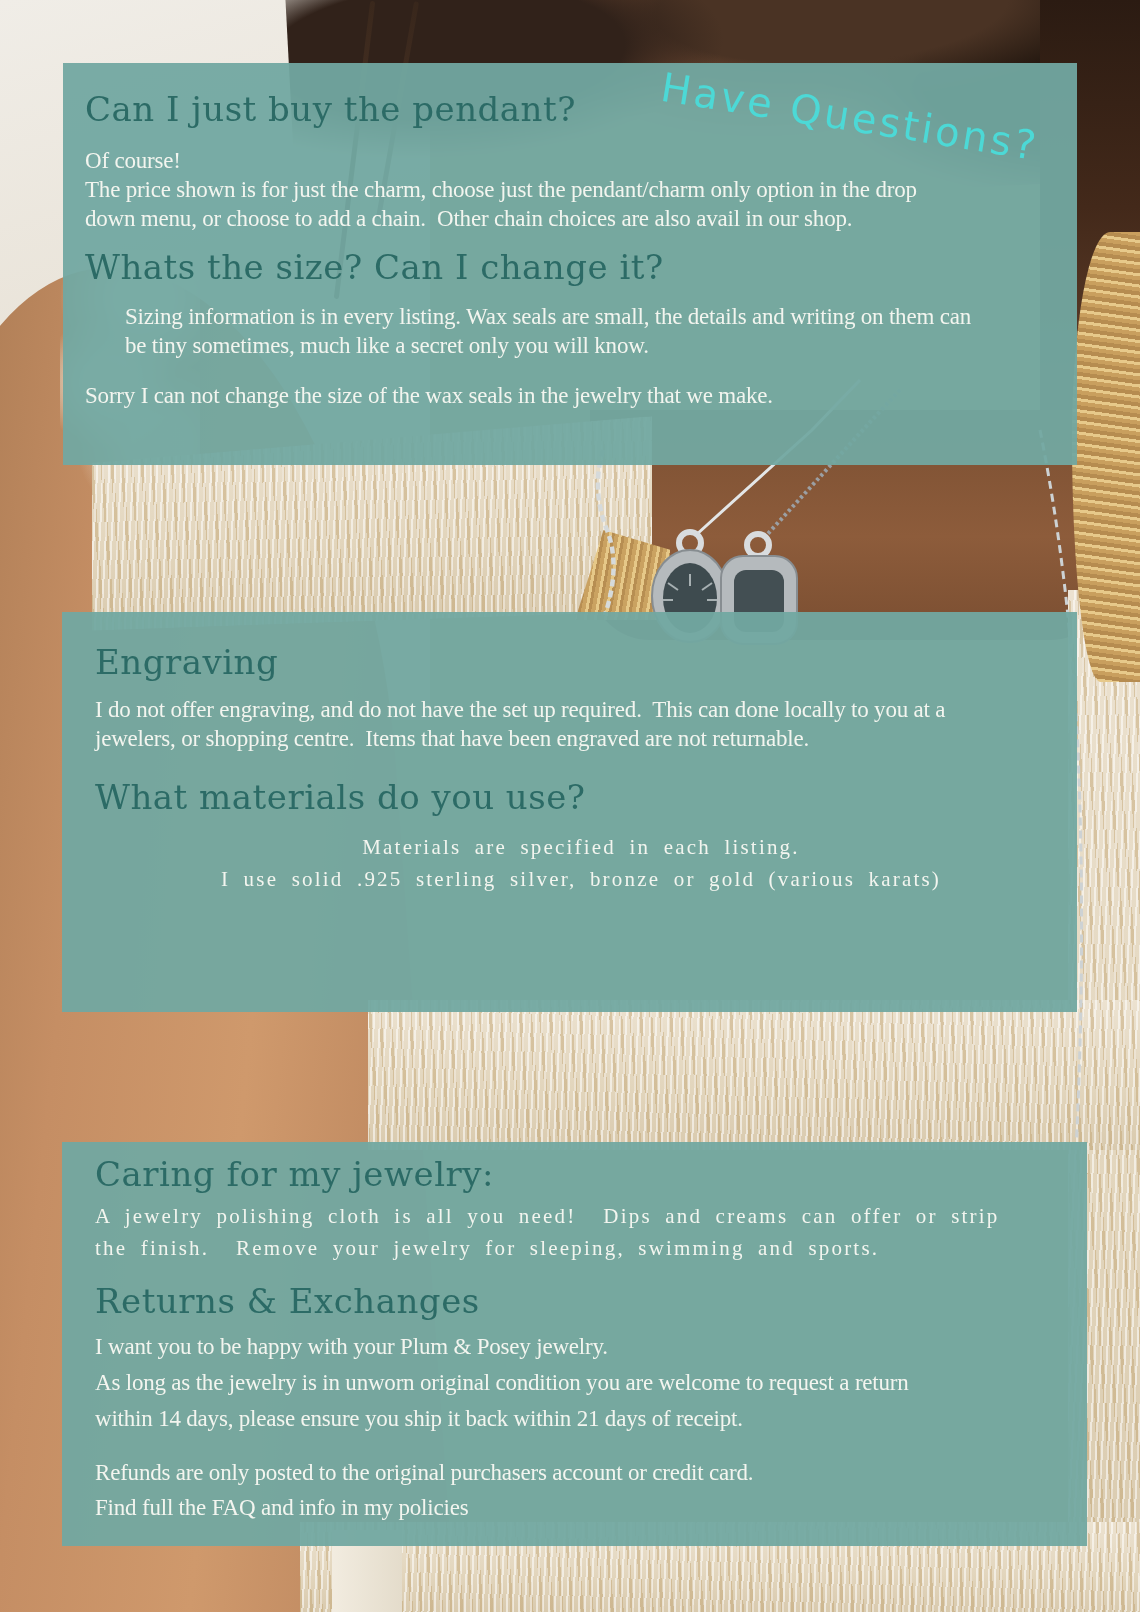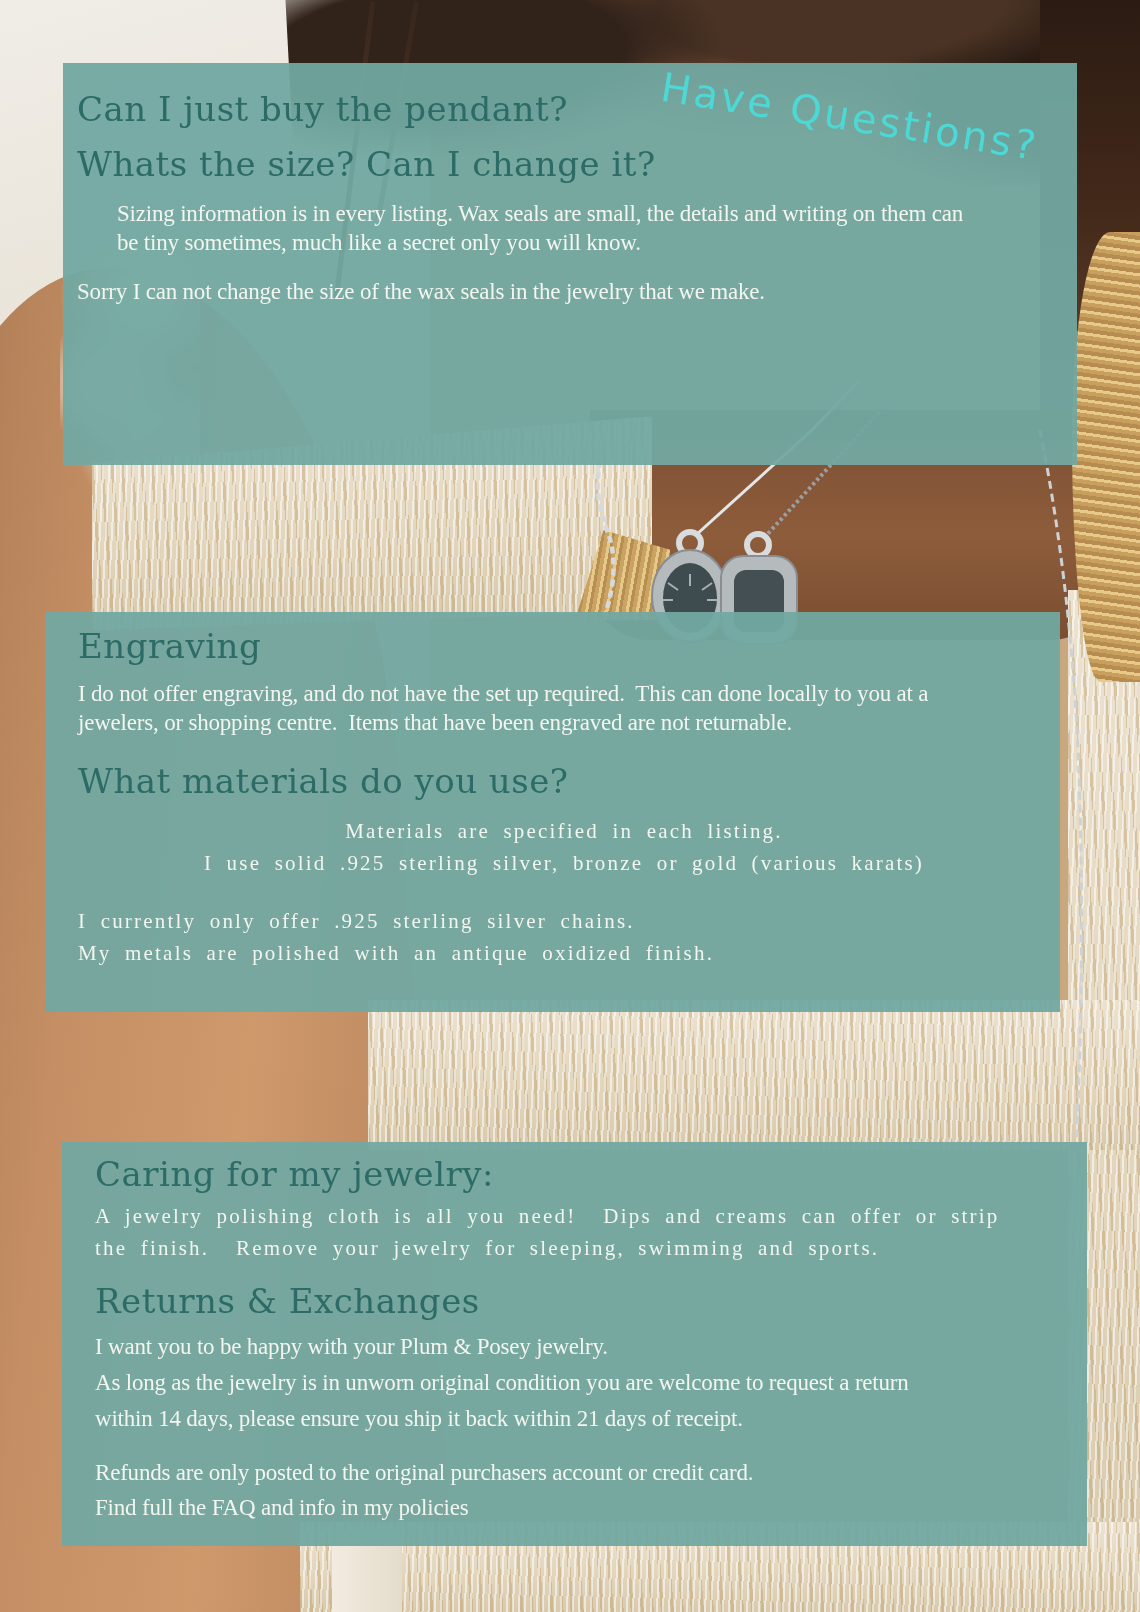--- a/index.html
+++ b/index.html
@@ -48,22 +48,22 @@
       repeating-linear-gradient(8deg, #c99f5e 0 4px, #e7c98a 4px 7px, #b68c50 7px 11px);}
   .gold-tri{left:575px;top:530px;width:95px;height:90px;
     clip-path:polygon(0 100%,100% 100%,100% 22%,30% 0);
     background:repeating-linear-gradient(100deg, #caa261 0 4px, #e6c888 4px 7px, #b78e52 7px 10px);}
   .strand{background:linear-gradient(180deg,#3a281c,#53382a);width:5px;border-radius:3px;}
   .strand1{left:352px;top:0;height:300px;transform:rotate(7deg);}
   .strand2{left:395px;top:0;height:220px;transform:rotate(10deg);opacity:.8;}
   svg.jewels{left:0;top:0;width:1140px;height:1612px;pointer-events:none;}
   
   .panel{position:absolute;background:rgba(114,168,161,0.95);}
-  #panel1{left:63px;top:63px;width:1014px;height:402px;padding:26px 10px 0 14px;box-sizing:border-box;}
-  #panel2{left:45px;top:612px;width:1015px;height:400px;padding:14px 10px 0 33px;box-sizing:border-box;}
+  #panel1{left:63px;top:63px;width:1014px;height:402px;padding:26px 10px 0 22px;box-sizing:border-box;}
+  #panel2{left:62px;top:612px;width:1015px;height:400px;padding:30px 10px 0 33px;box-sizing:border-box;}
   #panel3{left:62px;top:1142px;width:1025px;height:404px;padding:12px 10px 12px 33px;box-sizing:border-box;}
   .q{margin:0;font-family:"DejaVu Serif", serif;font-weight:normal;
      font-size:34px;line-height:1.2;color:#2c6b66;letter-spacing:.5px;}
   .a{margin:0;color:#f3f5ef;font-size:23px;line-height:1.27;letter-spacing:-.2px;
      white-space:pre-wrap;}
   .a.spaced{font-size:21px;letter-spacing:2.2px;word-spacing:6px;line-height:1.52;}
   
   #panel1 .a1{margin-top:16px;}
   #panel1 .q2{margin-top:14px;}
   #panel1 .a2a{margin-top:14px;margin-left:40px;}
@@ -123,35 +123,36 @@
 
   <g>
     <circle cx="758" cy="545" r="11" fill="none" stroke="#d9dcde" stroke-width="6"></circle>
     <rect x="721" y="556" width="76" height="88" rx="22" fill="#b5babd" stroke="#878d91" stroke-width="2"></rect>
     <rect x="734" y="570" width="50" height="62" rx="12" fill="#434f53"></rect>
   </g>
 </svg>
 
 <section class="panel" id="panel1">
   <h2 class="q q1">Can I just buy the pendant?</h2>
+  <p class="a a1">Of course!
+The price shown is for just the charm, choose just the pendant/charm only option in the drop
+down menu, or choose to add a chain.  Other chain choices are also avail in our shop.</p>
   <h2 class="q q2">Whats the size? Can I change it?</h2>
   <p class="a a2a">Sizing information is in every listing. Wax seals are small, the details and writing on them can
 be tiny sometimes, much like a secret only you will know.</p>
   <p class="a a2b">Sorry I can not change the size of the wax seals in the jewelry that we make.</p>
 </section>
 
 <section class="panel" id="panel2">
   <h2 class="q q1">Engraving</h2>
   <p class="a a1">I do not offer engraving, and do not have the set up required.  This can done locally to you at a
 jewelers, or shopping centre.  Items that have been engraved are not returnable.</p>
   <h2 class="q q2">What materials do you use?</h2>
   <p class="a spaced a2a">Materials are specified in each listing.
 I use solid .925 sterling silver, bronze or gold (various karats)</p>
-  <p class="a spaced a2b">I currently only offer .925 sterling silver chains.
-My metals are polished with an antique oxidized finish.</p>
 </section>
 
 <section class="panel" id="panel3">
   <h2 class="q q1">Caring for my jewelry:</h2>
   <p class="a spaced a1">A jewelry polishing cloth is all you need!  Dips and creams can offer or strip
 the finish.  Remove your jewelry for sleeping, swimming and sports.</p>
   <h2 class="q q2">Returns &amp; Exchanges</h2>
   <p class="a a2a">I want you to be happy with your Plum &amp; Posey jewelry.
 As long as the jewelry is in unworn original condition you are welcome to request a return
 within 14 days, please ensure you ship it back within 21 days of receipt.</p>

